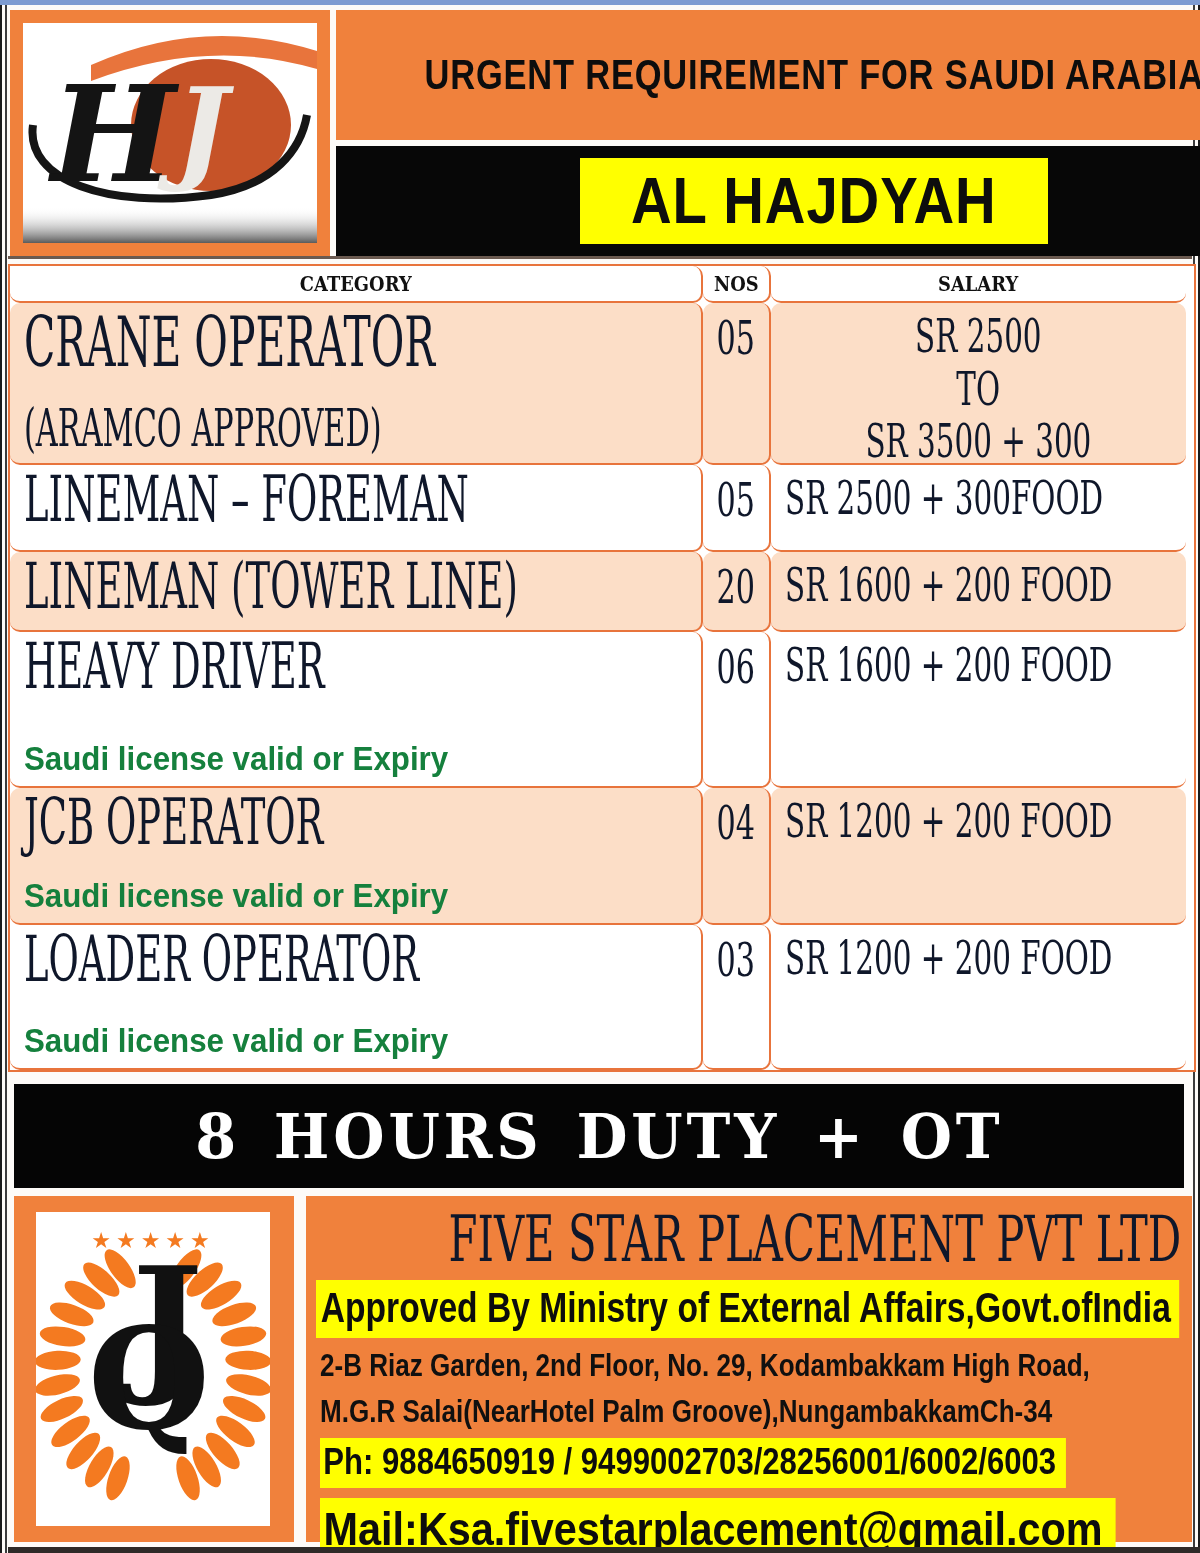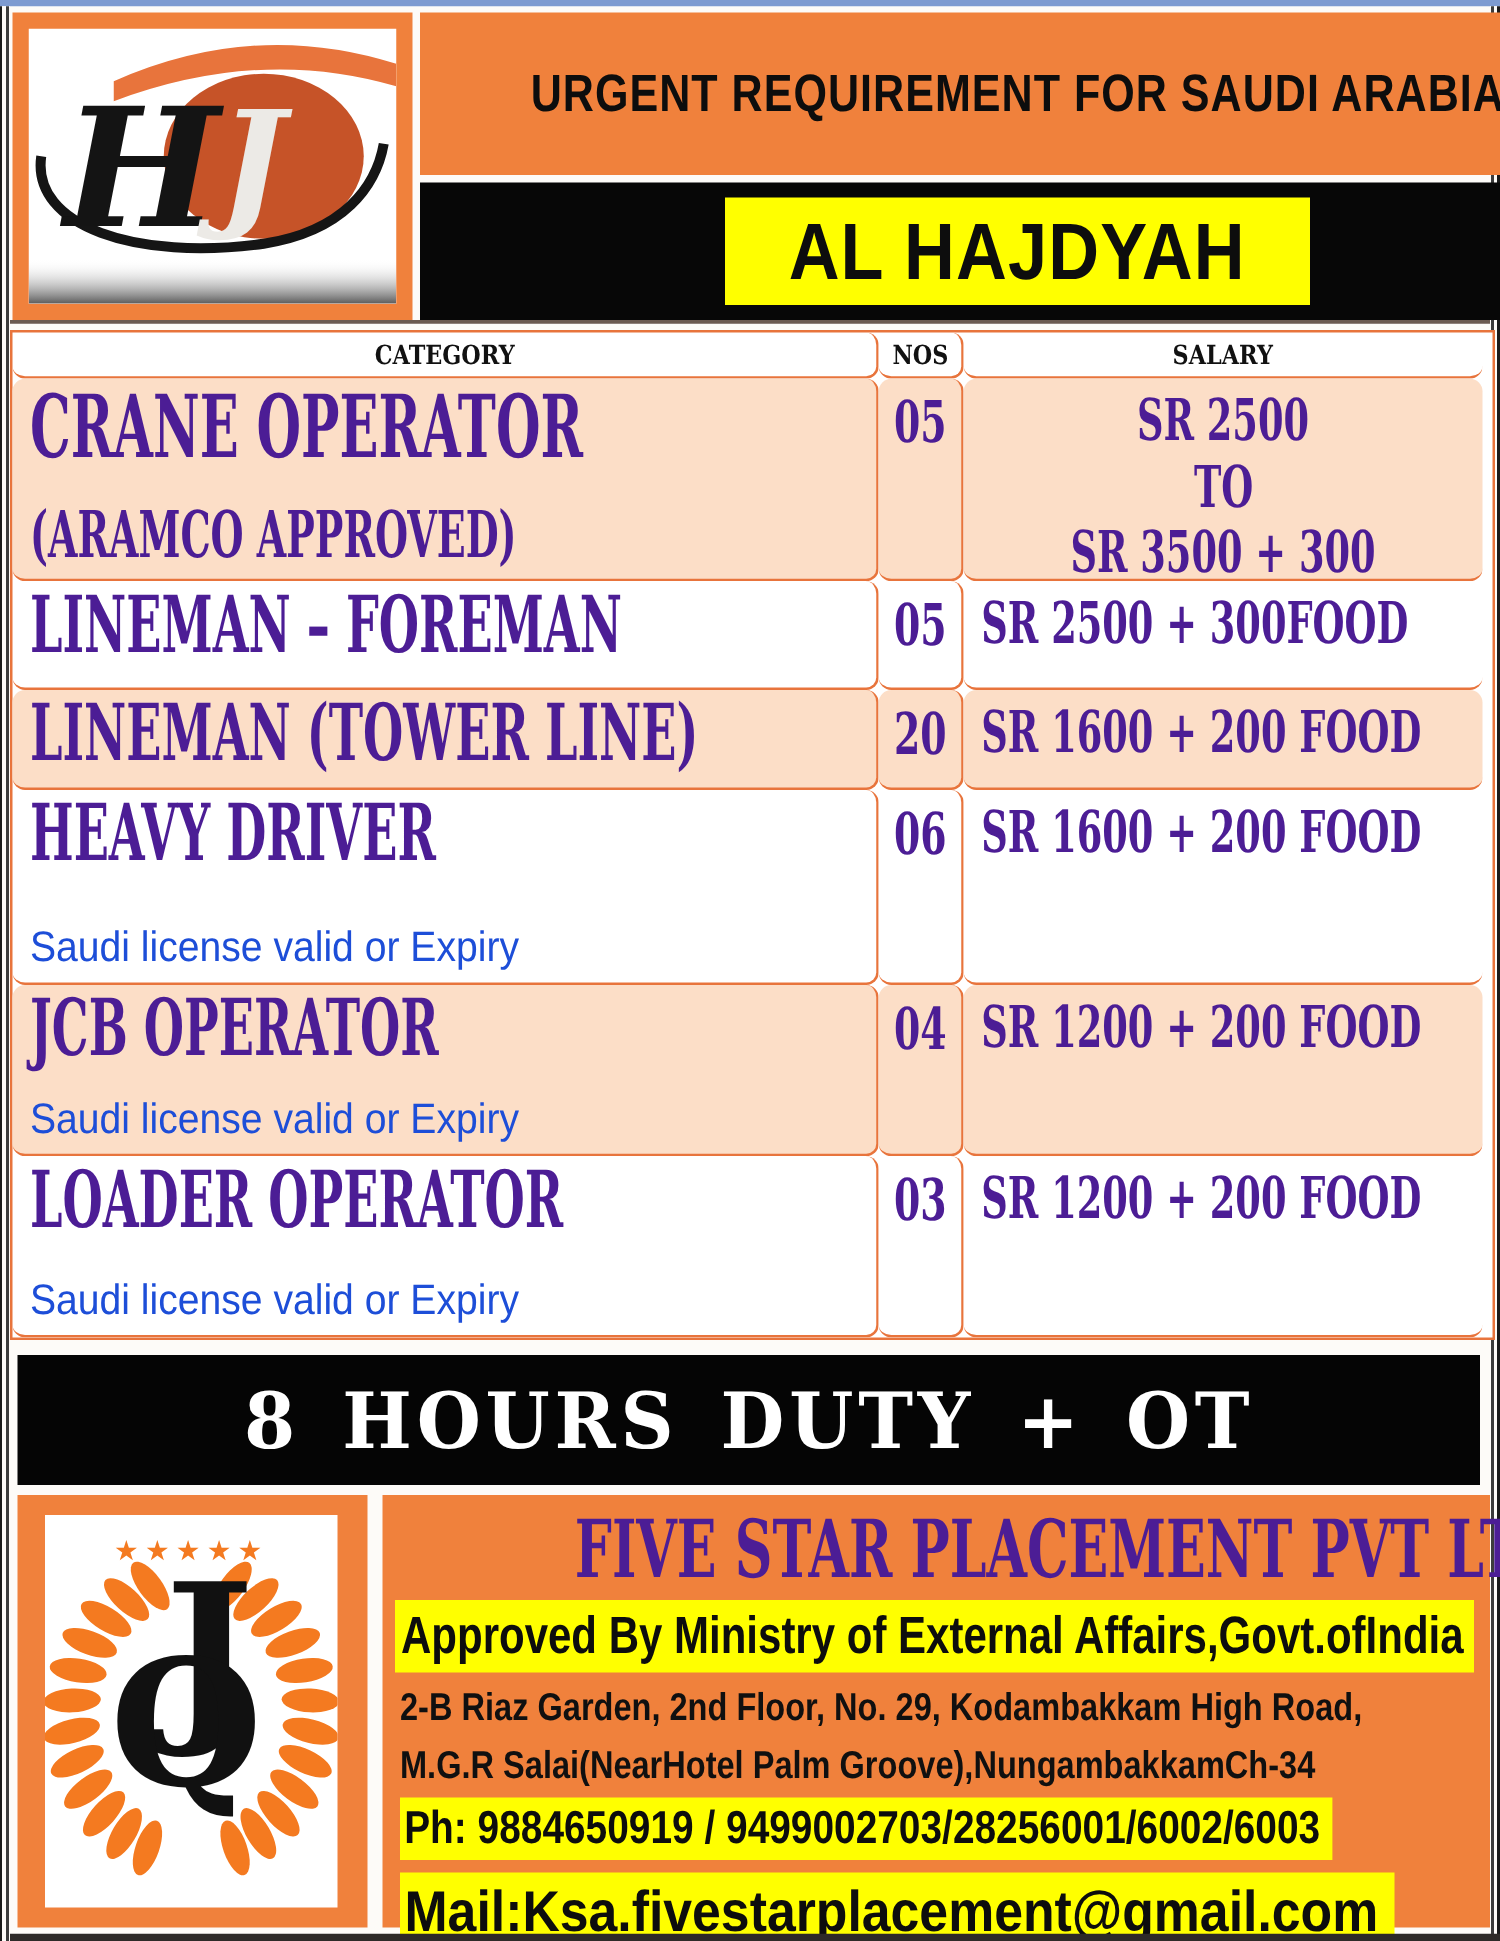--- a/index.html
+++ b/index.html
@@ -37,27 +37,27 @@
   .jobtable{position:absolute;left:8px;top:264px;width:1184px;background:#fff;
     border:2px solid #e8743c;display:grid;
     grid-template-columns:693px 68px 415px;
     grid-template-rows:37px 162px 87px 80px 156px 137px 145px;}
   .cell{border-right:2px solid #e8743c;border-bottom:2px solid #e8743c;overflow:hidden;border-radius:10px;}
   .cell:nth-child(3n){border-right:none;}
   .peach{background:#fcdec7;}
   .th{display:flex;align-items:center;justify-content:center;}
   .th .cond{font-family:"DejaVu Serif",serif;font-weight:bold;font-size:21px;
     transform:scale(.85,1);color:#111;}
-  .poster{font-family:"DejaVu Serif",serif;font-weight:bold;color:#4c1d95;}
+  .poster{font-family:"DejaVu Serif",serif;font-weight:normal;color:#0f172a;}
   .cat{padding:6px 4px 8px 14px;display:flex;flex-direction:column;justify-content:space-between;}
   .cat-title .cond{transform:scale(.66,1.12);transform-origin:left center;font-size:62px;line-height:1.05;}
   .cat-title.small .cond{font-size:56px;}
   .cat-note-serif .cond{transform:scale(.66,1.12);transform-origin:left center;font-size:46px;}
-  .cat-note-sans{font-family:"Liberation Sans",sans-serif;font-weight:normal;
-    font-size:34px;color:#1d4ed8;letter-spacing:0;}
+  .cat-note-sans{font-family:"Liberation Sans",sans-serif;font-weight:bold;
+    font-size:34px;color:#15803d;letter-spacing:0;}
   .cat-note-sans .cond{transform:scaleX(.92);transform-origin:left center;}
   .nos{display:flex;justify-content:center;padding-top:8px;}
   .nos .cond{transform:scale(.72,1.1);transform-origin:center top;font-size:42px;}
   .sal{padding:8px 2px 0 14px;}
   .sal.center{text-align:center;padding-left:2px;}
   .sal .line{line-height:1.25;}
   .sal .cond{transform:scale(.7,1.1);transform-origin:left center;font-size:42px;}
   .sal.center .cond{transform-origin:center center;}
 
   

